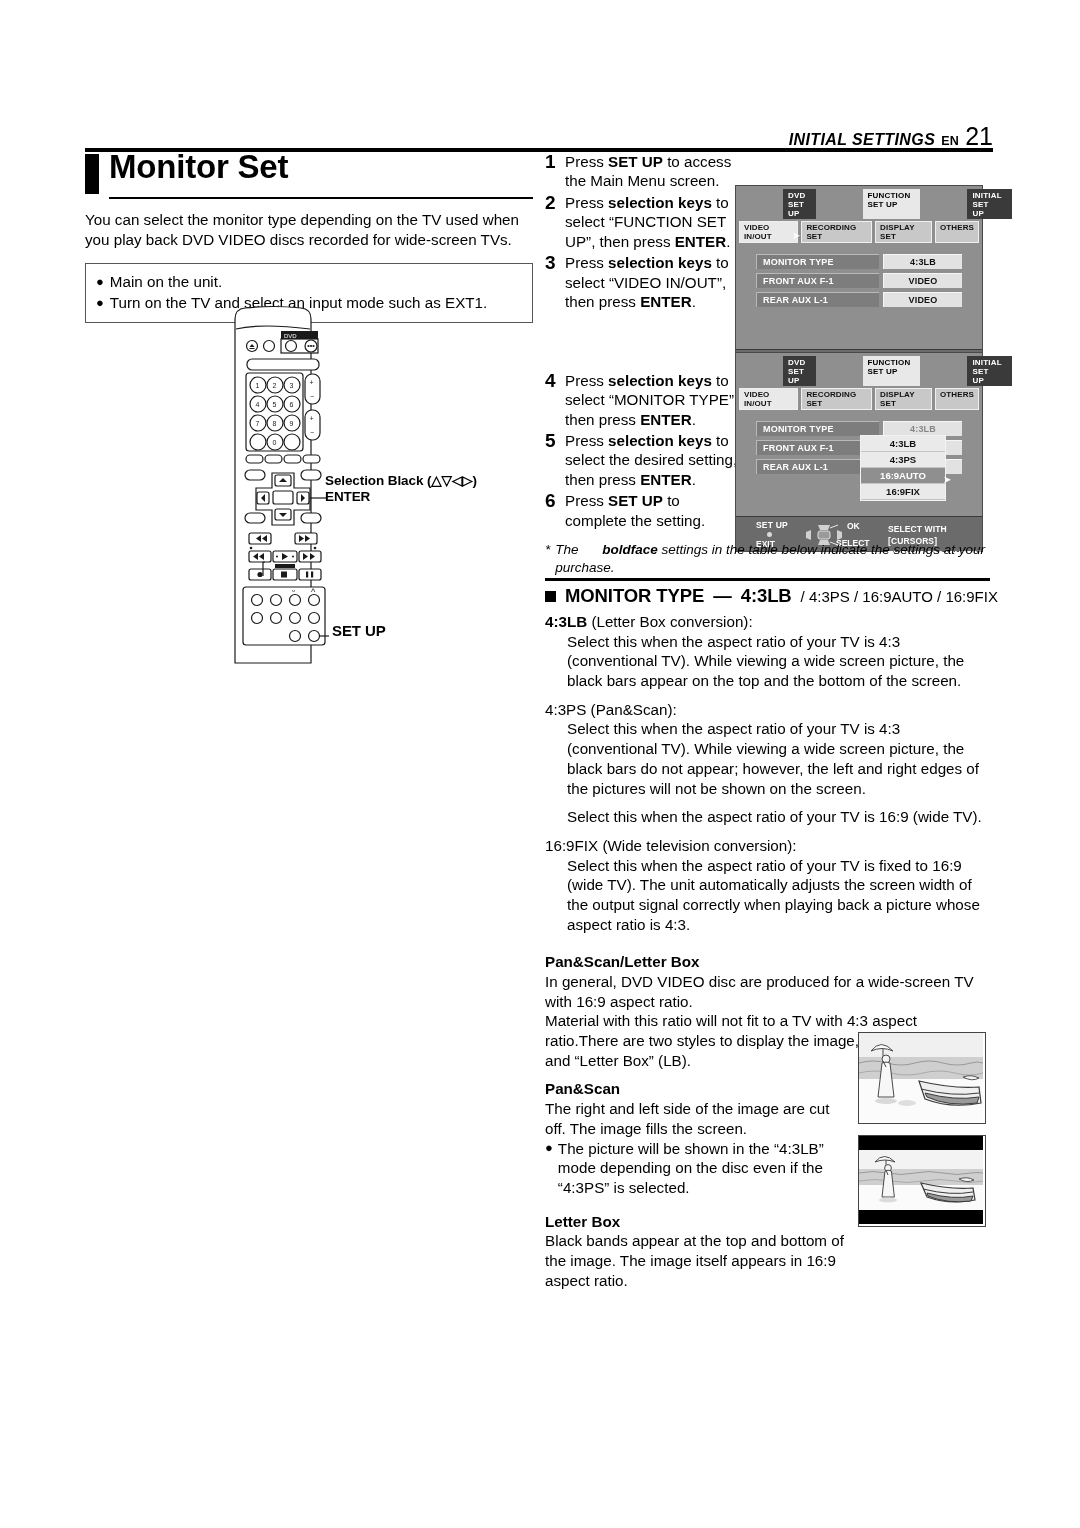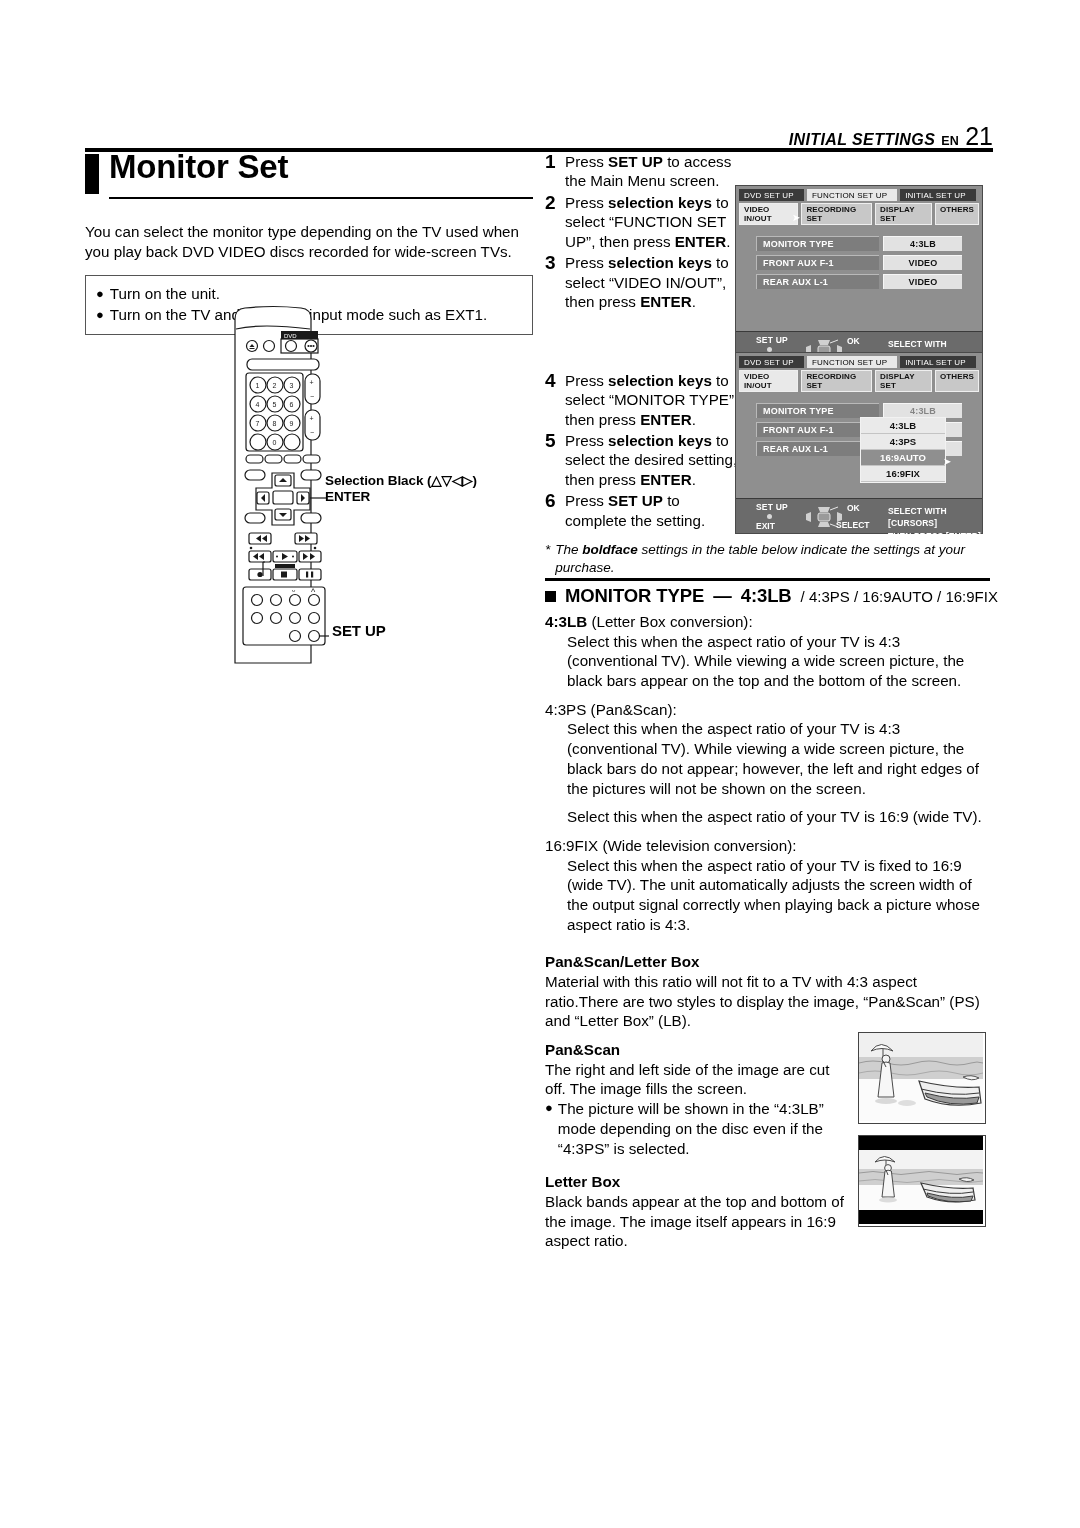--- a/index.html
+++ b/index.html
@@ -90,21 +90,21 @@
   }
   .title-underline {
     position: absolute;
     left: 24px;
     top: 47px;
     width: 424px;
     height: 1.5px;
     background: #000;
   }
   .intro {
-    margin-top: 24px;
+    margin-top: 12px;
     font-size: 15.2px;
     line-height: 1.32;
   }
   .notebox {
     margin-top: 13px;
     border: 1.5px solid #555;
     padding: 8px 10px 9px 10px;
     font-size: 15.2px;
     line-height: 1.36;
   }
@@ -180,25 +180,26 @@
 
   .osd-tabs {
     padding: 3px 3px 0 3px;
     display: flex;
     gap: 3px;
   }
   .tab {
     background: #3a3a3a;
     color: #ffffff;
     font-size: 8px;
-    font-weight: normal;
+    font-weight: bold;
     padding: 1.5px 5px 1.5px 5px;
     letter-spacing: 0.2px;
     position: relative;
     border-right: 5px solid transparent;
+    margin-left: 44px;
   }
   .tab.active {
     background: #e8e8e8;
     color: #000;
   }
   .osd-subtabs {
     padding: 2px 3px 3px 3px;
     display: flex;
     gap: 3px;
     position: relative;
@@ -350,21 +351,21 @@
     position: absolute;
     left: 545px;
     top: 541px;
     width: 445px;
     font-style: italic;
     font-size: 13.5px;
     line-height: 1.3;
     display: flex;
     gap: 5px;
   }
-  .footnote b { font-style: italic; font-weight: bold; }
+  .footnote b { font-style: italic; font-weight: bold; margin-left: 20px; }
   .rule-thick {
     position: absolute;
     left: 545px;
     top: 578px;
     width: 445px;
     height: 3px;
     background: #000;
   }
   .sec-head {
     position: absolute;
@@ -441,21 +442,21 @@
   <div class="leftcol">
     <div class="title-row">
       <div class="title-bar"></div>
       <div class="title-text">Monitor Set</div>
       <div class="title-underline"></div>
     </div>
     <div class="intro">You can select the monitor type depending on the TV used when you play back DVD VIDEO discs recorded for wide-screen TVs.</div>
     <div class="notebox">
       <div class="bl">
         <span class="dot">●</span>
-        <span>Turn on the unit.</span>
+        <span>Main on the unit.</span>
       </div>
       <div class="bl">
         <span class="dot">●</span>
         <span>Turn on the TV and select an input mode such as EXT1.</span>
       </div>
     </div>
   </div>
 
   <div class="remote-wrap">
     <svg width="320" height="360" viewBox="0 0 320 360">
@@ -760,20 +761,21 @@
 
     <div class="defblk">
       <div class="defterm">16:9FIX (Wide television conversion):</div>
       <div class="defbody">Select this when the aspect ratio of your TV is fixed to 16:9 (wide TV). The unit automatically adjusts the screen width of the output signal correctly when playing back a picture whose aspect ratio is 4:3.</div>
     </div>
 
     <div class="gap"></div>
 
     <div>
       <h4 class="sub">Pan&amp;Scan/Letter Box</h4>
+      <p class="para">In general, DVD VIDEO disc are produced for a wide-screen TV with 16:9 aspect ratio.</p>
       <p class="para">Material with this ratio will not fit to a TV with 4:3 aspect ratio.There are two styles to display the image, “Pan&amp;Scan” (PS) and “Letter Box” (LB).</p>
     </div>
 
     <div class="gap"></div>
 
     <div style="width:300px;">
       <h4 class="sub">Pan&amp;Scan</h4>
       <p class="para">The right and left side of the image are cut off. The image fills the screen.</p>
       <div class="bullet-line">
         <span class="bd">●</span>

